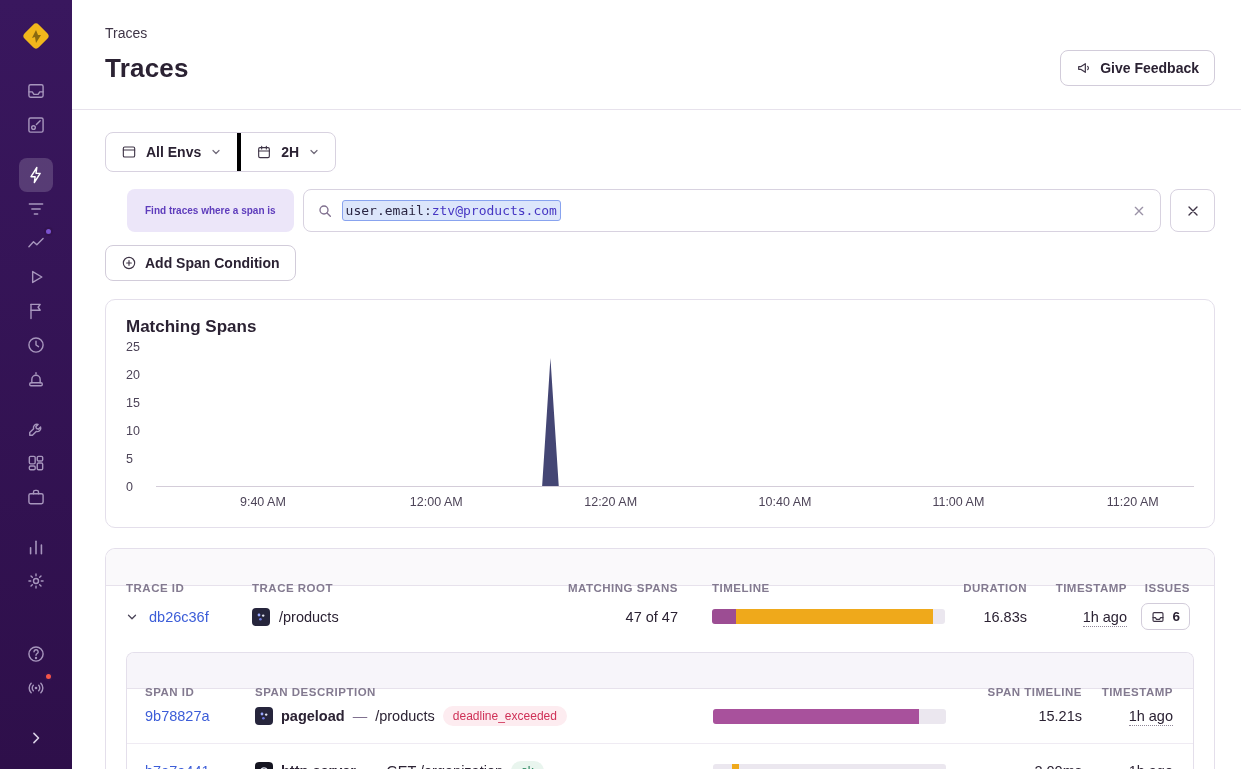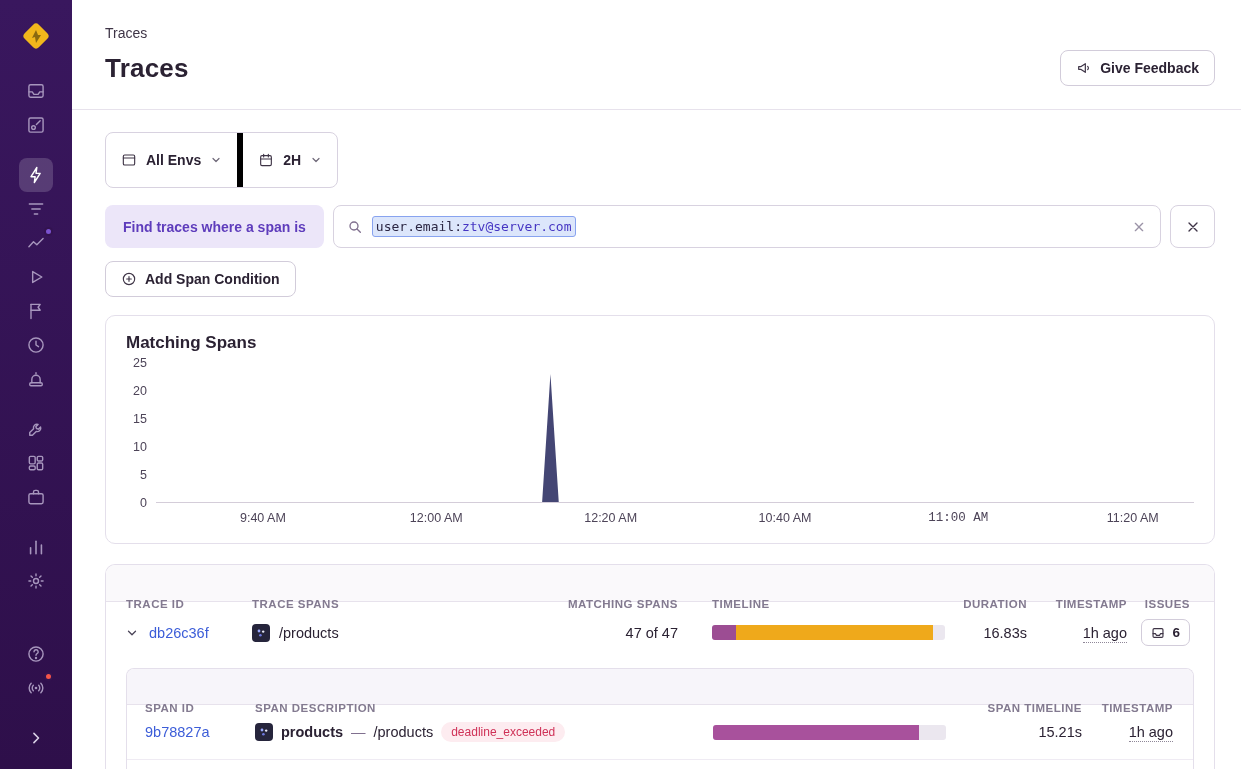--- a/index.html
+++ b/index.html
@@ -39,31 +39,31 @@
 
   .btn {
     background: #fff; border: 1px solid #d2ccda; border-radius: 8px;
     font-weight: 700; font-size: 14px; color: #2b2233; font-family: inherit;
     display: inline-flex; align-items: center; gap: 8px; padding: 0 15px; height: 36px; cursor: pointer;
   }
   .btn svg { width: 16px; height: 16px; color: #3e3446; }
 
   .seg-control {
     margin-top: 22px; display: inline-flex; align-items: stretch;
-    background: #fff; border: 1px solid #d8d2e0; border-radius: 8px; height: 56px; overflow: hidden;
+    background: #fff; border: 1px solid #d8d2e0; border-radius: 8px; height: 40px; overflow: hidden;
   }
   .seg { display: flex; align-items: center; gap: 9px; padding: 0 15px; font-weight: 700; font-size: 14px; cursor: pointer; }
-  .seg + .seg { border-left: 6px solid #000000; text-align: center; }
+  .seg + .seg { border-left: 4px solid #000000; text-align: center; }
   .seg svg { width: 16px; height: 16px; color: #3e3446; }
   .seg .chev { width: 12px; height: 12px; color: #6e6878; }
 
   .filter-row { margin-top: 17px; display: flex; gap: 9px; align-items: stretch; height: 43px; }
   .span-pill {
-    background: #ece6f9; color: #5e3cbc; font-weight: 700; font-size: 14px;
-    border-radius: 8px; display: flex; align-items: center; padding: 0 18px; white-space: nowrap;
+    background: #ece6f9; color: #5e3cbc; font-weight: 700; font-size: 10px;
+    border-radius: 8px; display: flex; align-items: center; padding: 0 18px; white-space: nowrap; margin-left: 22px;
   }
   .searchbar {
     flex: 1; background: #fff; border: 1px solid #d8d2e0; border-radius: 8px;
     display: flex; align-items: center; padding: 0 13px; gap: 9px; cursor: text;
   }
   .searchbar .search-glyph { width: 16px; height: 16px; color: #80708f; flex-shrink: 0; }
   .token {
     font-family: "DejaVu Sans Mono", monospace; font-size: 13px;
     background: #dce6fb; border: 1px solid #88a3ef; border-radius: 3px; padding: 2px 3px; cursor: text;
   }
@@ -76,21 +76,21 @@
   }
   .close-btn svg { width: 16px; height: 16px; }
   .add-cond-row { margin-top: 13px; }
 
   
   .chart-panel { margin-top: 18px; background: #fff; border: 1px solid #e4dfeb; border-radius: 10px; padding: 17px 20px 12px; }
   .chart-title { font-size: 17px; font-weight: 700; }
   .chart-body { display: flex; margin-top: 10px; }
   .y-axis {
     width: 30px; height: 154px; padding-right: 9px;
-    display: flex; flex-direction: column; justify-content: space-between; align-items: flex-end;
+    display: flex; flex-direction: column; justify-content: space-between; align-items: flex-start;
     font-size: 12.5px; color: #4d4458; transform: translateY(-7px);
   }
   .plot-col { flex: 1; }
   .plot { position: relative; height: 140px; border-bottom: 1px solid #d4cdd9; }
   .plot svg { position: absolute; left: 0; top: 0; width: 100%; height: 100%; }
   .x-axis { position: relative; height: 28px; font-size: 12.5px; color: #4d4458; }
   .x-tick { position: absolute; top: 8px; transform: translateX(-50%); white-space: nowrap; }
 
   
   .trace-panel {
@@ -307,21 +307,21 @@
     </div>
 
     
     <div class="filter-row">
       <div class="span-pill">Find traces where a span is</div>
       <div class="searchbar">
         <svg class="search-glyph" viewBox="0 0 24 24" fill="none" stroke="currentColor" stroke-width="2" stroke-linecap="round">
           <circle cx="10.5" cy="10.5" r="6"></circle>
             <path d="M15 15 l5 5"></path>
         </svg>
-        <span class="token"><span class="key">user.email:</span><span class="val">ztv@server.com</span></span>
+        <span class="token"><span class="key">user.email:</span><span class="val">ztv@products.com</span></span>
         <svg class="clear-x" viewBox="0 0 24 24" fill="none" stroke="currentColor" stroke-width="2" stroke-linecap="round">
           <path d="M6.5 6.5 l11 11 M17.5 6.5 l-11 11"></path>
         </svg>
       </div>
       <div class="close-btn">
         <svg viewBox="0 0 24 24" fill="none" stroke="currentColor" stroke-width="2" stroke-linecap="round">
           <path d="M6 6 l12 12 M18 6 l-12 12"></path>
         </svg>
       </div>
     </div>
@@ -352,32 +352,32 @@
           <div class="plot">
             <svg viewBox="0 0 100 25" preserveAspectRatio="none">
               <polygon id="spike-poly" points="0,25 37.2,25 38,2 38.8,25 100,25" fill="#444674"></polygon>
             </svg>
           </div>
           <div class="x-axis">
               <span class="x-tick" style="left: 10.3%;">9:40 AM</span>
               <span class="x-tick" style="left: 27%;">12:00 AM</span>
               <span class="x-tick" style="left: 43.8%;">12:20 AM</span>
               <span class="x-tick" style="left: 60.6%;">10:40 AM</span>
-              <span class="x-tick" style="left: 77.3%; font-family: Liberation Mono, monospace;">11:00 AM</span>
+              <span class="x-tick" style="left: 77.3%;">11:00 AM</span>
               <span class="x-tick" style="left: 94.1%;">11:20 AM</span>
             </div>
         </div>
       </div>
     </section>
 
     
     <section class="trace-panel">
       <div class="t-grid t-head">
         <div class="th pad-l">TRACE ID</div>
-        <div class="th">TRACE SPANS</div>
+        <div class="th">TRACE ROOT</div>
         <div class="th r">MATCHING SPANS</div>
         <div></div>
         <div class="th">TIMELINE</div>
         <div class="th r">DURATION</div>
         <div class="th r">TIMESTAMP</div>
         <div class="th r" style="padding-right:22px;">ISSUES</div>
       </div>
 
       <div class="t-grid t-row">
         <div class="id-cell">
@@ -432,21 +432,21 @@
         <div class="s-grid s-row">
           <div class="s-pad-l"><a class="link">9b78827a</a></div>
           <div class="desc-cell">
             <span class="plat">
               <svg viewBox="0 0 12 12">
                 <circle cx="4" cy="4" r="1.4" fill="#9aa8ff"></circle>
                   <circle cx="8.2" cy="4.6" r="1.2" fill="#e8eaf6"></circle>
                   <circle cx="5.4" cy="8.2" r="1.3" fill="#6f7ae0"></circle>
               </svg>
             </span>
-            <span class="op">products</span>
+            <span class="op">pageload</span>
             <span class="sep">—</span>
             <span>/products</span>
             <span class="badge error">deadline_exceeded</span>
           </div>
           <div>
               <div class="tl-track">
                 <div class="tl-seg" style="left: 0%; width: 88.5%; background: rgb(168, 81, 156);"></div>
               </div>
             </div>
           <div class="r">15.21s</div>

